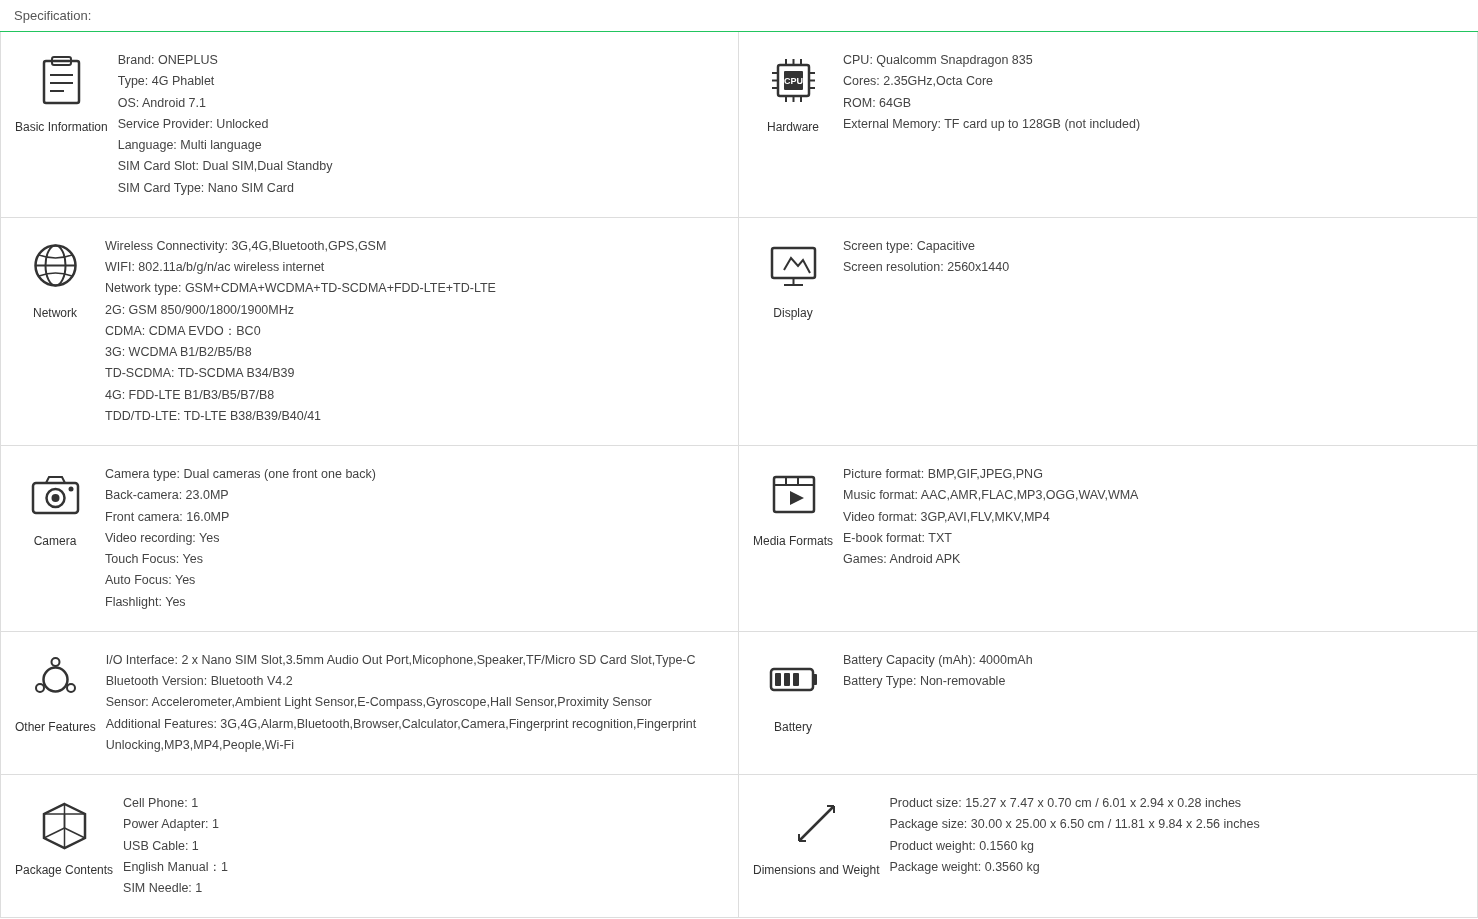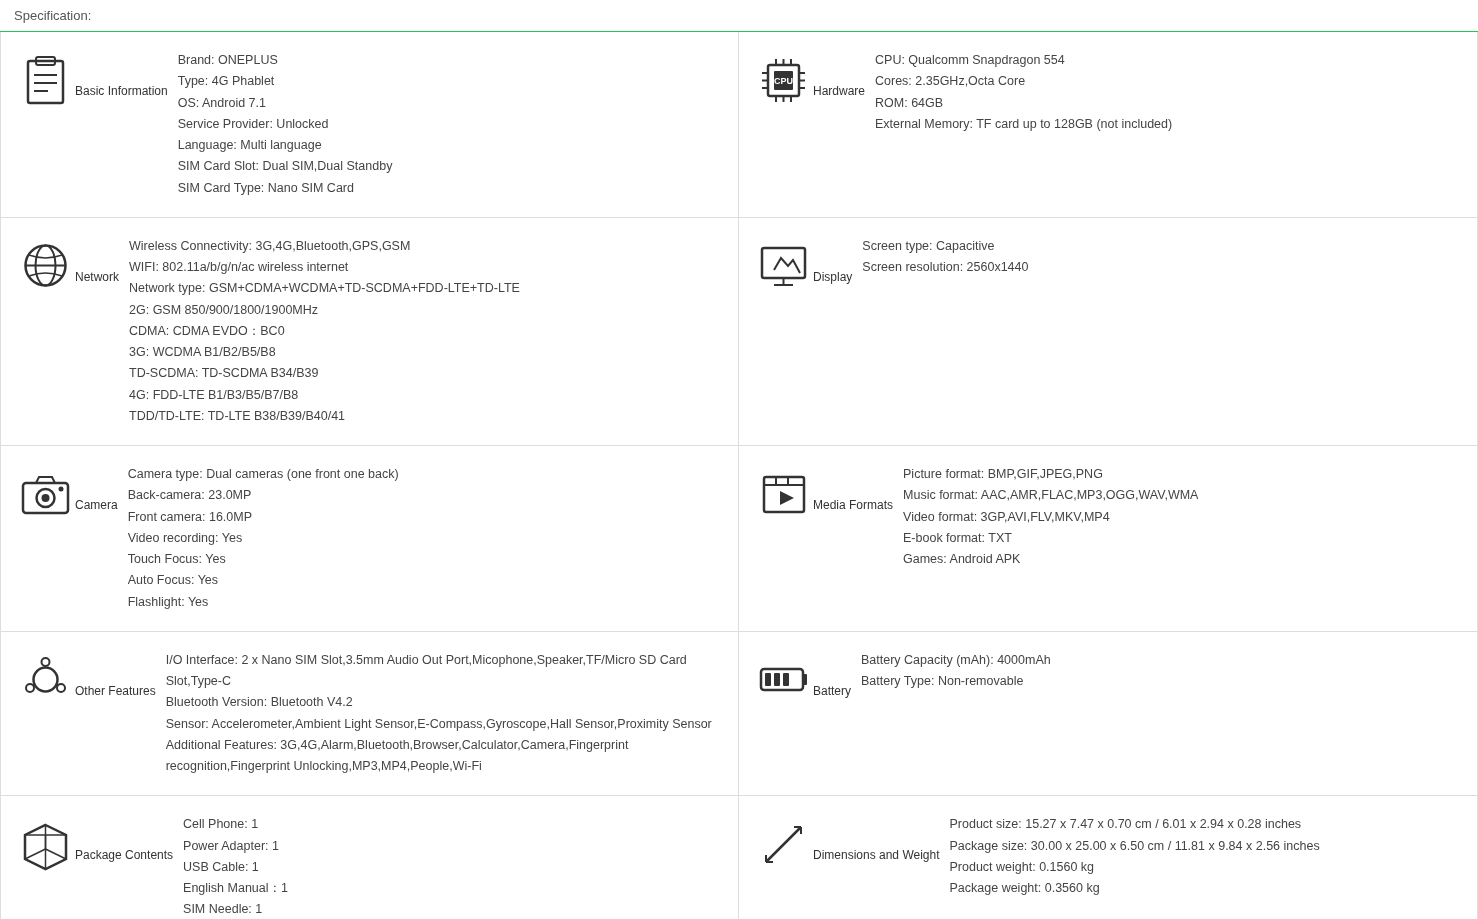--- a/index.html
+++ b/index.html
@@ -27,37 +27,37 @@
       align-items: flex-start;
       padding: 18px 14px;
       border-bottom: 1px solid #ddd;
       border-right: 1px solid #ddd;
     }
     .spec-cell:nth-child(even) {
       border-right: none;
     }
     .icon-wrap {
       display: flex;
-      flex-direction: row;
+      flex-direction: column;
       align-items: center;
       min-width: 90px;
       padding-right: 10px;
     }
     .icon-svg {
       width: 60px;
       height: 60px;
       display: flex;
       align-items: center;
       justify-content: center;
     }
     .icon-label {
       font-size: 12px;
       color: #333;
       text-align: center;
-      margin-top: 22px;
+      margin-top: 10px;
       font-weight: 500;
     }
     .spec-details {
       flex: 1;
       line-height: 1.7;
       font-size: 12.5px;
       color: #444;
     }
     .spec-details p {
       margin: 0;
@@ -111,21 +111,21 @@
           <line x1="6" y1="27.5" x2="12" y2="27.5" stroke="#333" stroke-width="2"></line>
           <line x1="6" y1="35" x2="12" y2="35" stroke="#333" stroke-width="2"></line>
           <line x1="43" y1="20" x2="49" y2="20" stroke="#333" stroke-width="2"></line>
           <line x1="43" y1="27.5" x2="49" y2="27.5" stroke="#333" stroke-width="2"></line>
           <line x1="43" y1="35" x2="49" y2="35" stroke="#333" stroke-width="2"></line>
         </svg>
       </div>
       <div class="icon-label">Hardware</div>
     </div>
     <div class="spec-details">
-      <p>CPU: Qualcomm Snapdragon 554</p>
+      <p>CPU: Qualcomm Snapdragon 835</p>
       <p>Cores: 2.35GHz,Octa Core</p>
       <p>ROM: 64GB</p>
       <p>External Memory: TF card up to 128GB (not included)</p>
     </div>
   </div>
 
   <div class="spec-cell">
     <div class="icon-wrap">
       <div class="icon-svg">
         <svg width="55" height="55" viewBox="0 0 55 55" fill="none">

